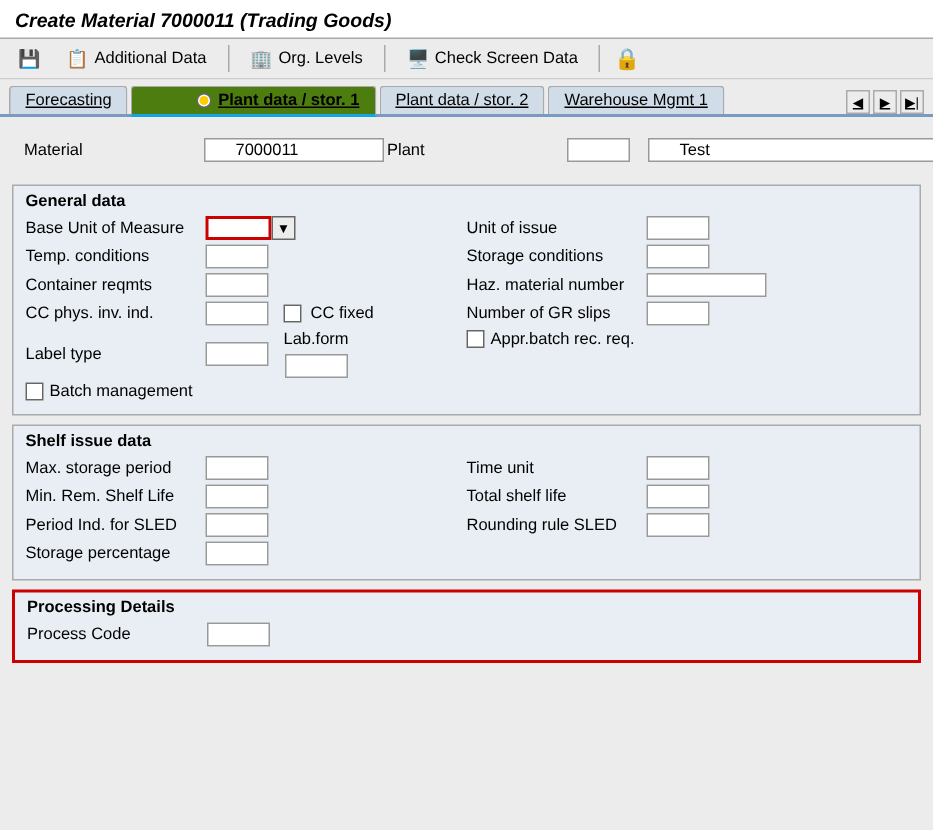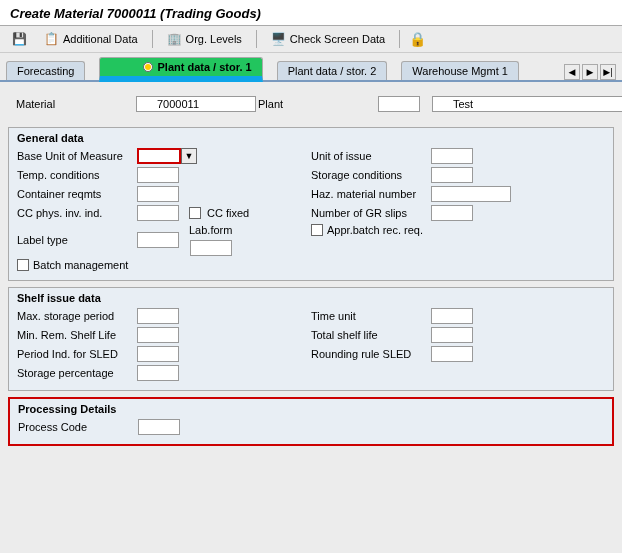--- a/index.html
+++ b/index.html
@@ -49,38 +49,39 @@
       width: 1px; height: 18px;
       background: #aaa;
       margin: 0 2px;
     }
     .tabs-bar {
       background: #ececec;
       display: flex;
       align-items: flex-end;
       padding: 4px 6px 0 6px;
       border-bottom: 2px solid #7a9abf;
-      gap: 14px;
+      gap: 2px;
+      text-decoration: underline;
     }
     .tab {
       padding: 3px 10px;
       border: 1px solid #aaa;
       border-bottom: none;
       background: #d0dce8;
       cursor: pointer;
       font-size: 11px;
       color: #000;
       border-radius: 3px 3px 0 0;
       display: flex;
       align-items: center;
       gap: 4px;
     }
     .tab.active {
-      background: #22c55e;
-      border-bottom: 6px solid #0ea5e9;
+      background: #4d7c0f;
+      border-bottom: 2px solid #0ea5e9;
       font-weight: bold;
       z-index: 1;
       margin-bottom: -2px;
       padding-left: 43px;
     }
     .tab-radio {
       width: 10px; height: 10px;
       border: 1px solid #666;
       border-radius: 50%;
       display: inline-flex; align-items: center; justify-content: center;

